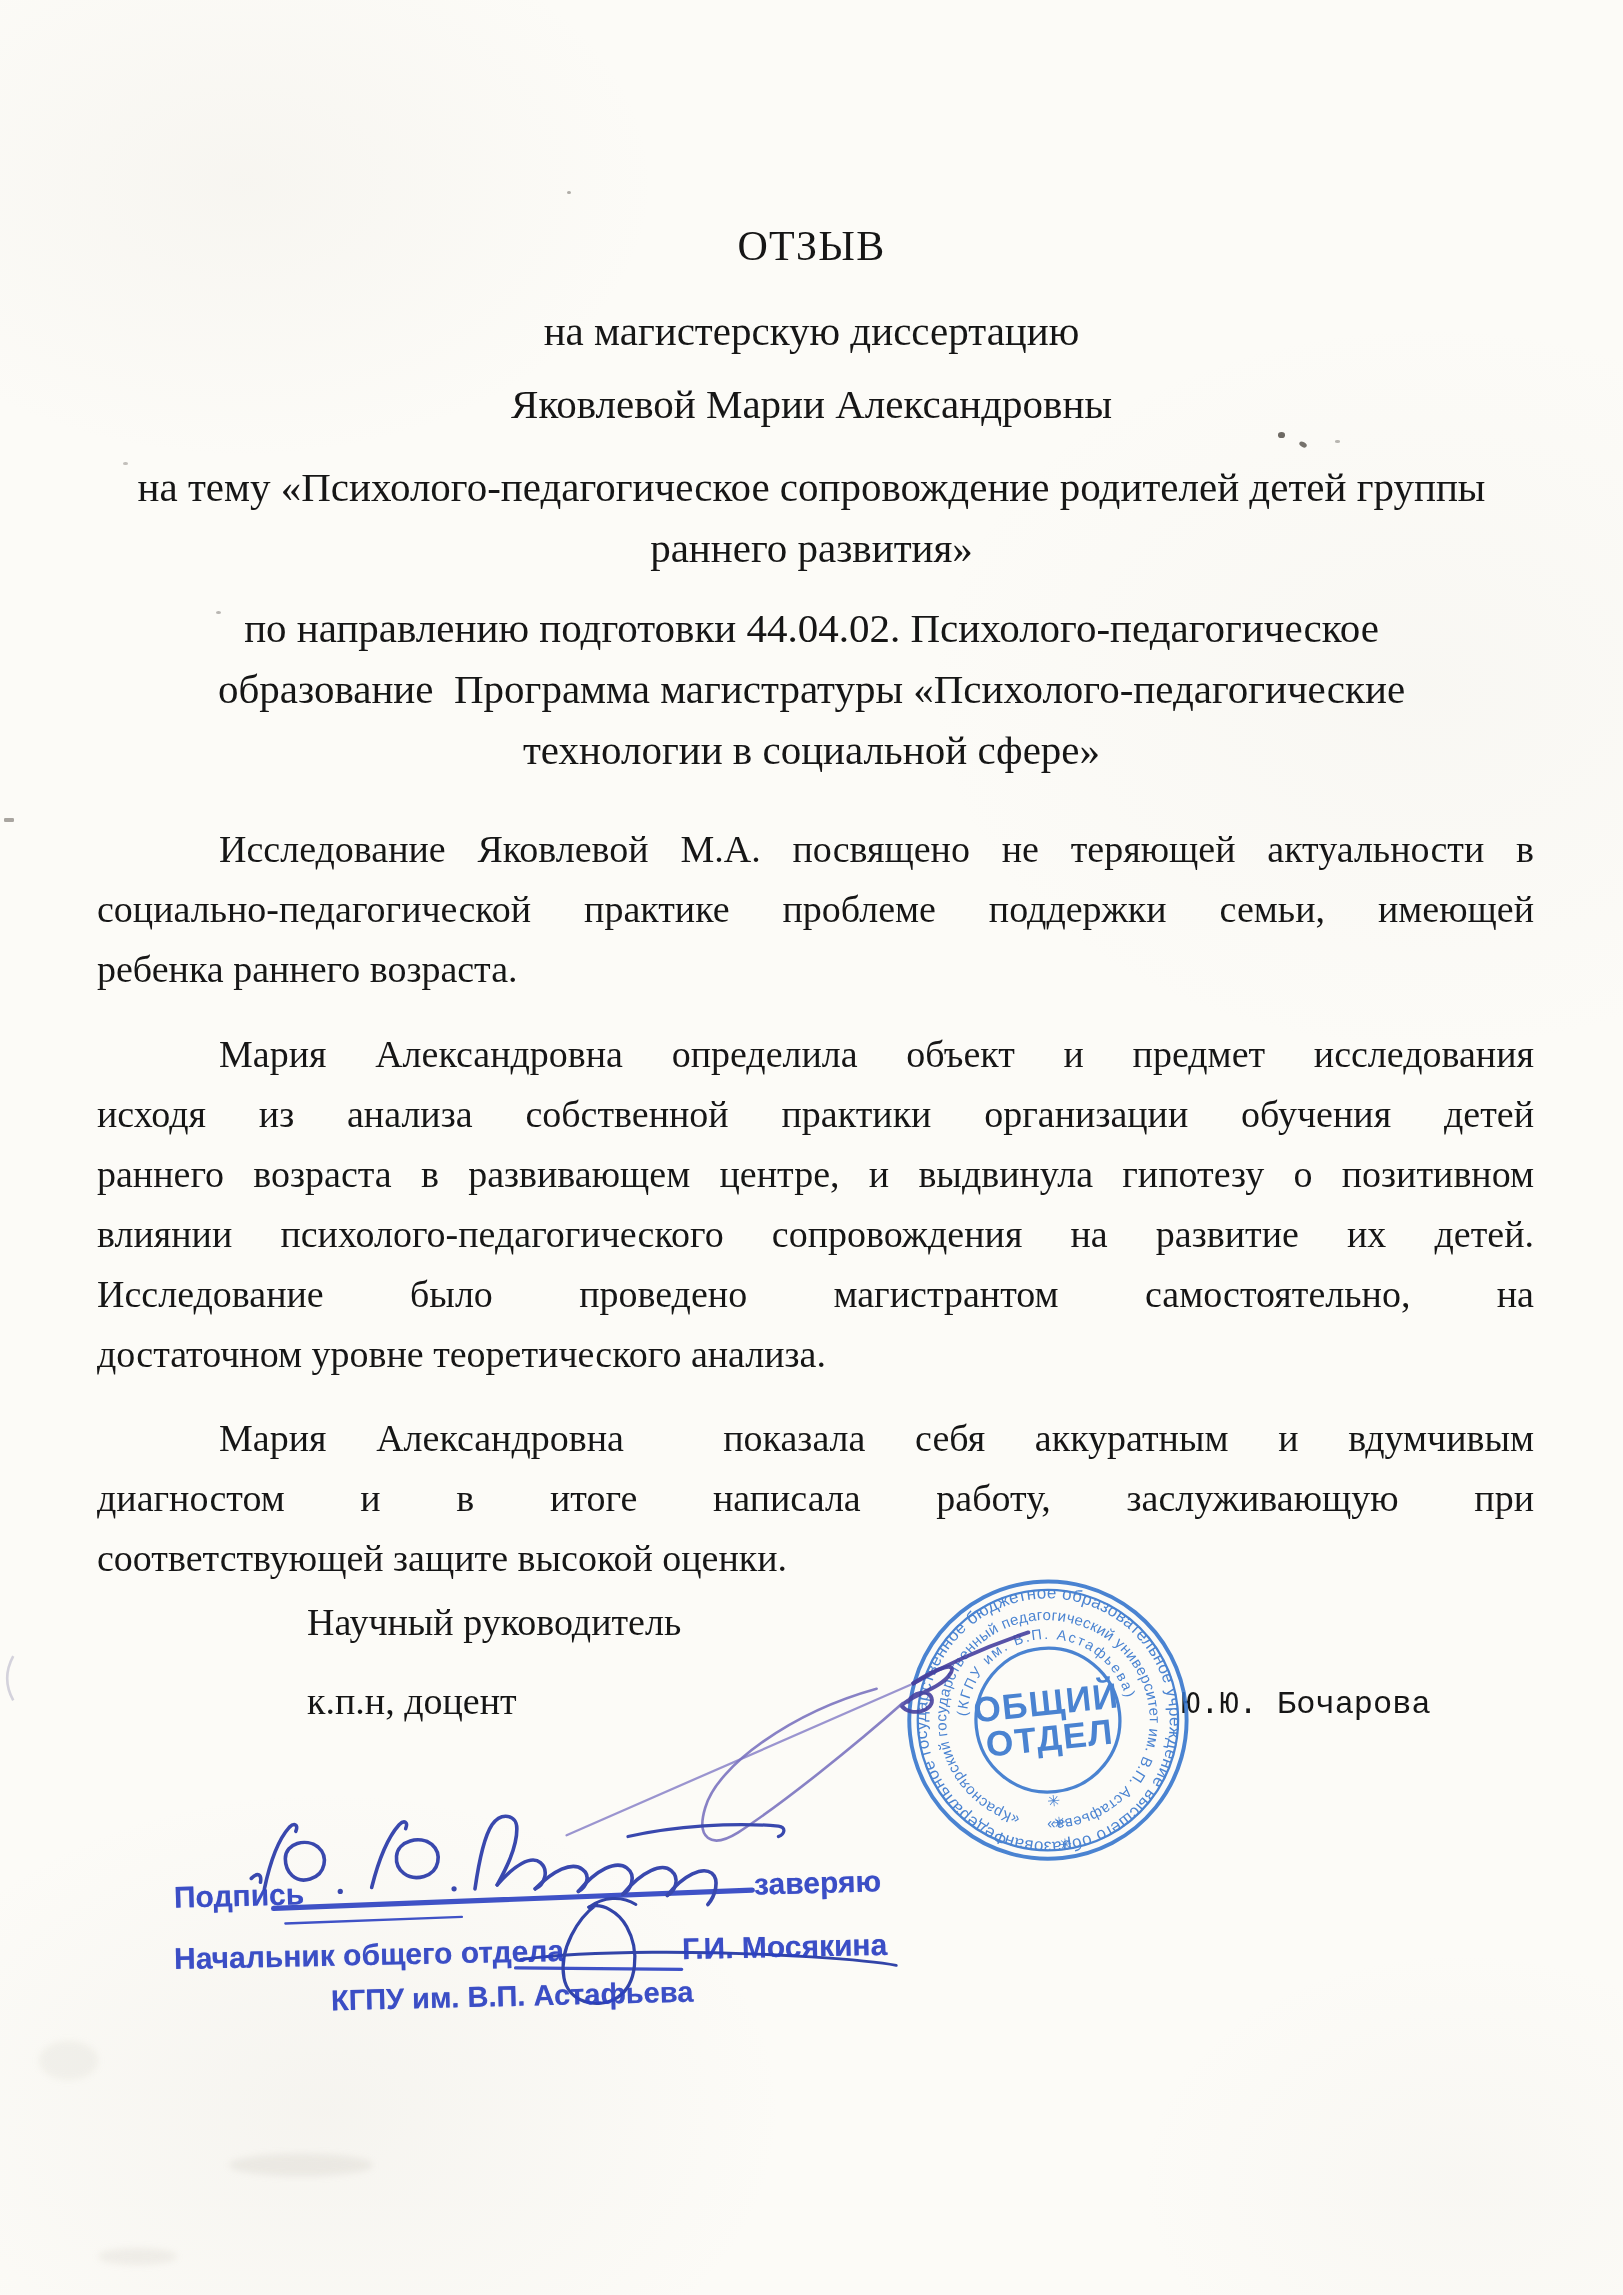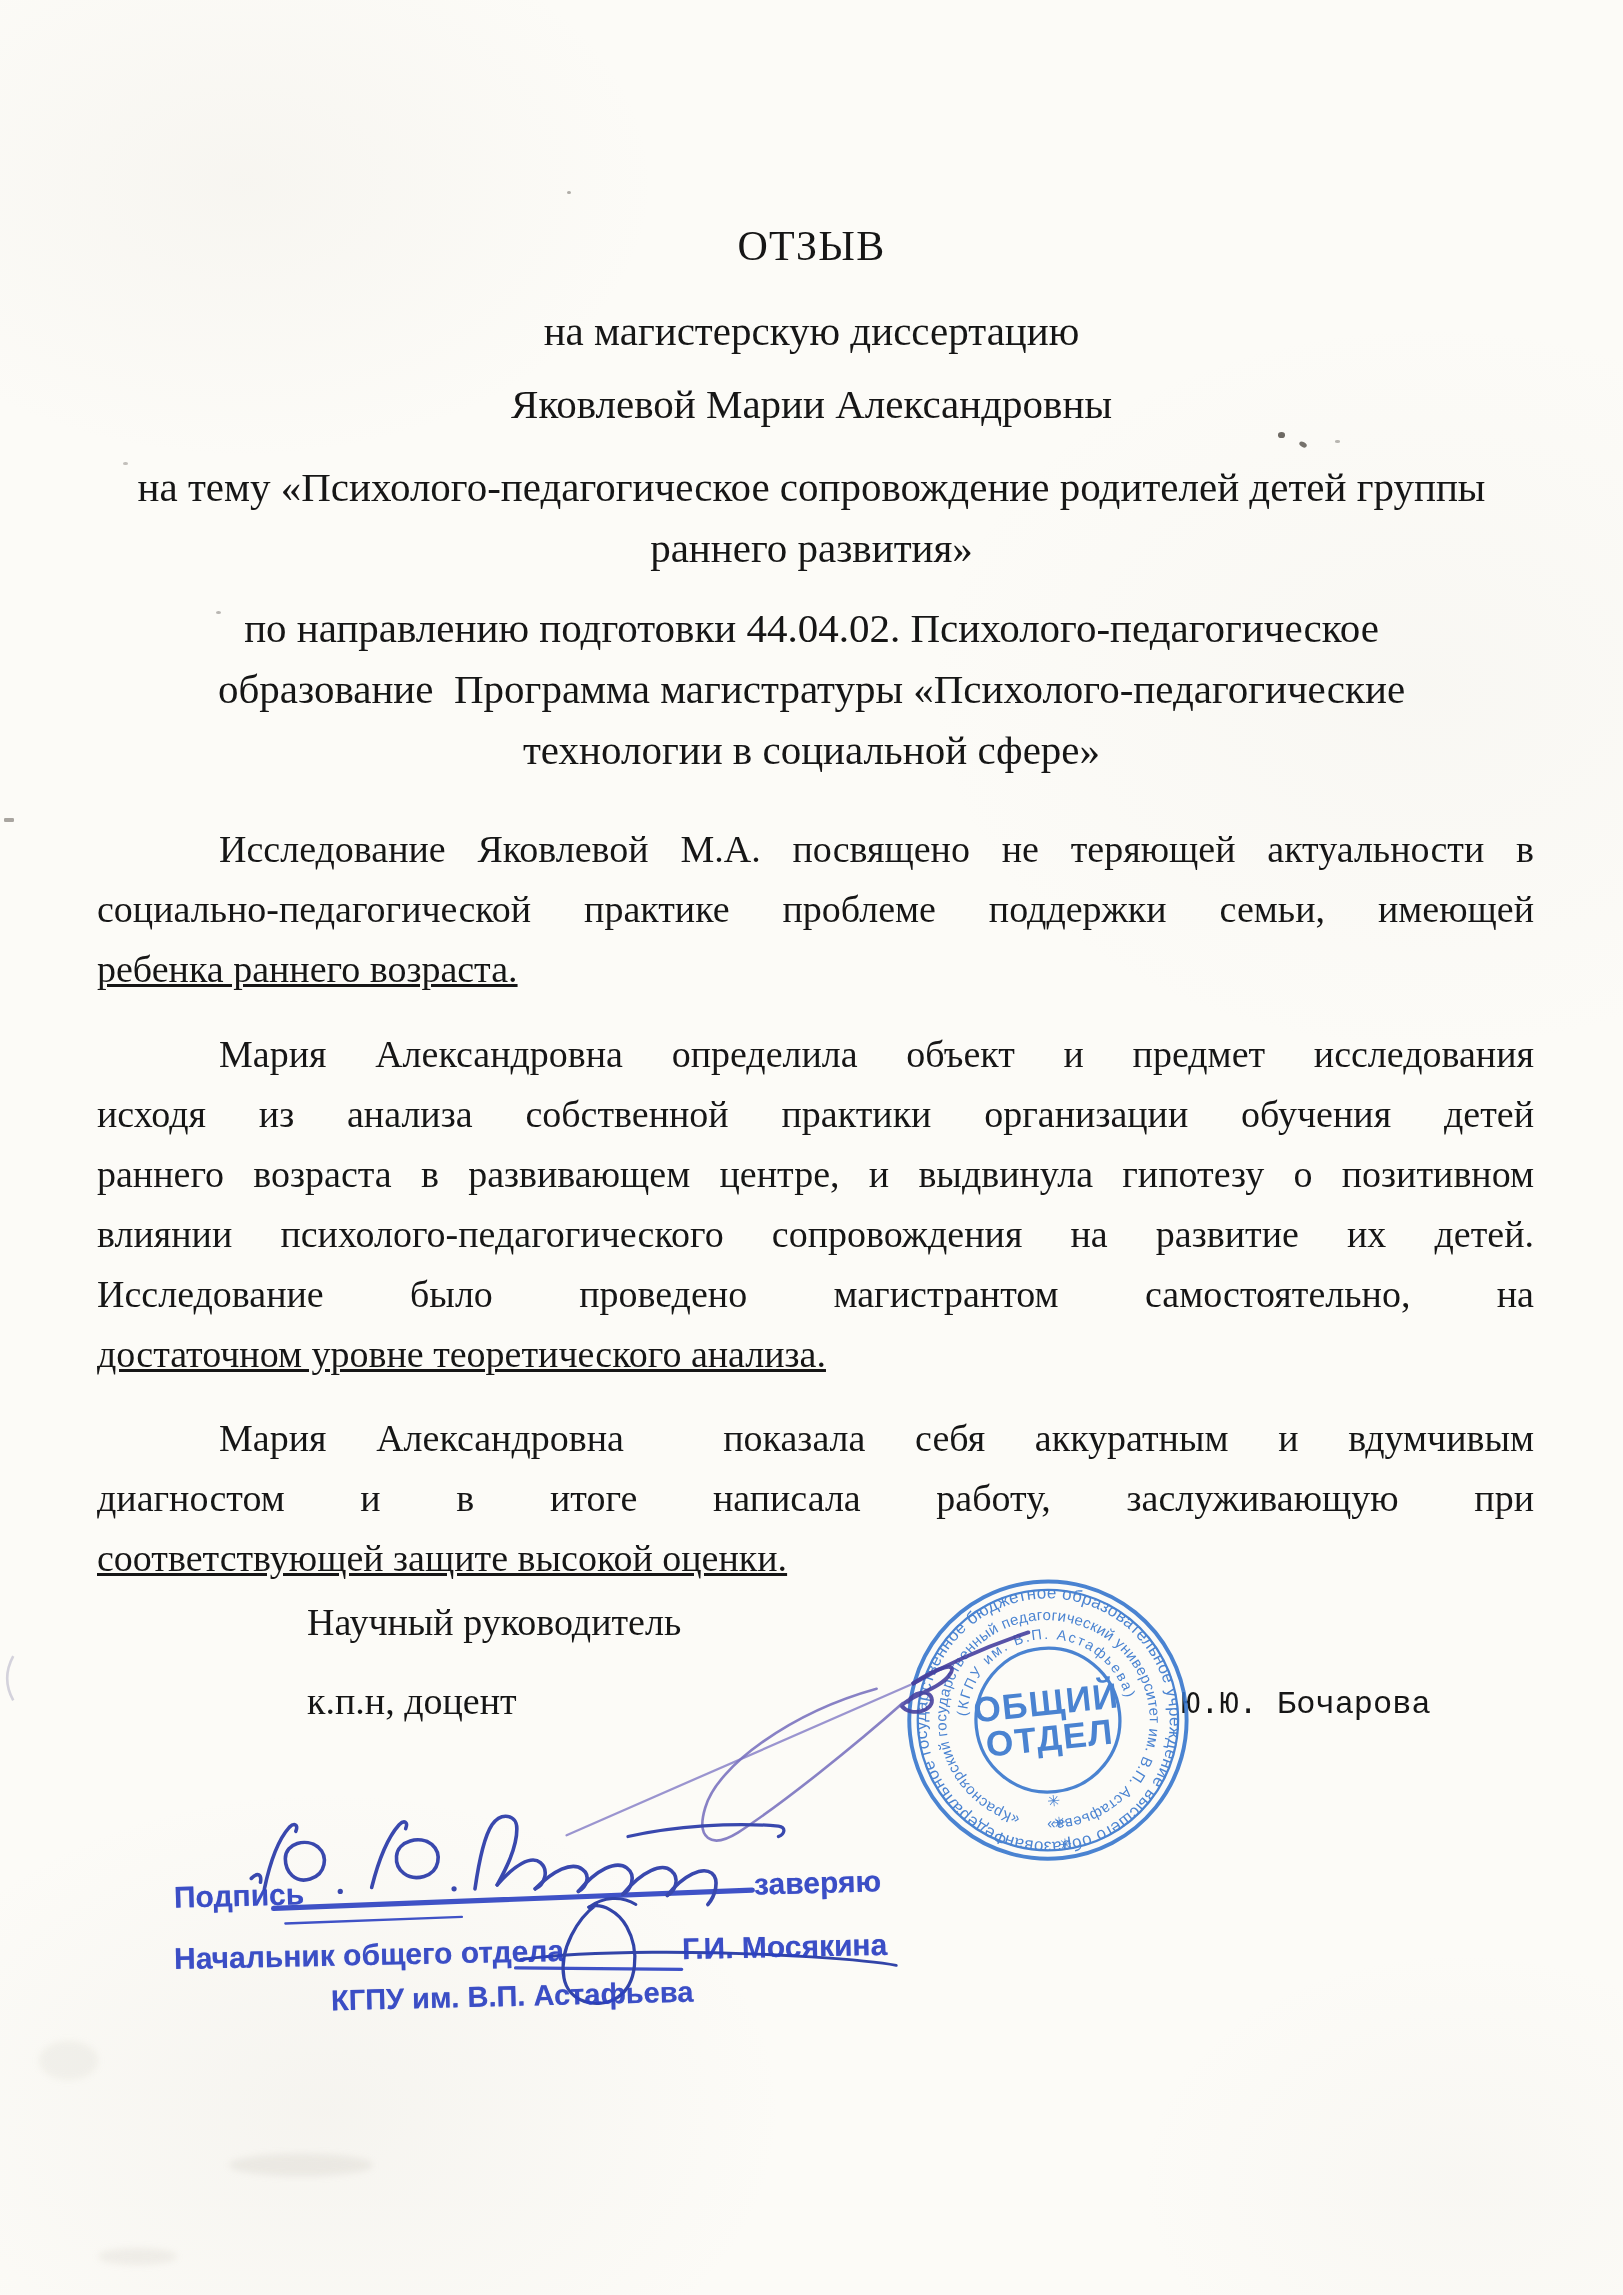--- a/index.html
+++ b/index.html
@@ -11,21 +11,21 @@
       radial-gradient(589px 393px at 15% 8%, rgba(205,198,185,.10), transparent 70%),
       radial-gradient(720px 523px at 88% 30%, rgba(208,204,196,.08), transparent 70%),
       radial-gradient(654px 458px at 20% 92%, rgba(200,195,185,.12), transparent 70%),
       radial-gradient(458px 327px at 90% 95%, rgba(205,200,190,.08), transparent 70%);}
   .line-abs{position:absolute;white-space:nowrap;}
   .hdr{position:absolute;left:92px;width:1439px;text-align:center;font-size:41px;line-height:61px;}
   .title{font-size:42px;letter-spacing:1.3px;text-align:center;}
   .para{position:absolute;left:97px;width:1437px;font-size:38px;}
   .para-line{height:60px;line-height:60px;text-align:justify;overflow:hidden;}
   .para-line::after{content:"";display:inline-block;width:100%;height:0;}
-  .para-line.last{text-align:left;text-decoration:underline;}
+  .para-line.last{text-align:left;}
   .para-line.last::after{display:none;}
   .para-line.first{text-indent:122px;}
   .sig-role{position:absolute;left:307px;font-size:38px;white-space:nowrap;}
   .signer-name{position:absolute;left:1181px;top:1686px;font-size:32px;white-space:nowrap;font-family:Liberation Mono, monospace;}
   
   .cert{position:absolute;font-family:"Liberation Sans","DejaVu Sans",sans-serif;
         font-weight:bold;color:#2b40c2;white-space:nowrap;opacity:.92;
         text-shadow:0 0 0.7px rgba(43,64,194,.55);}
   .speck{position:absolute;background:#55504a;border-radius:50%;}
   .smudge{position:absolute;border-radius:50%;filter:blur(3.9px);}

